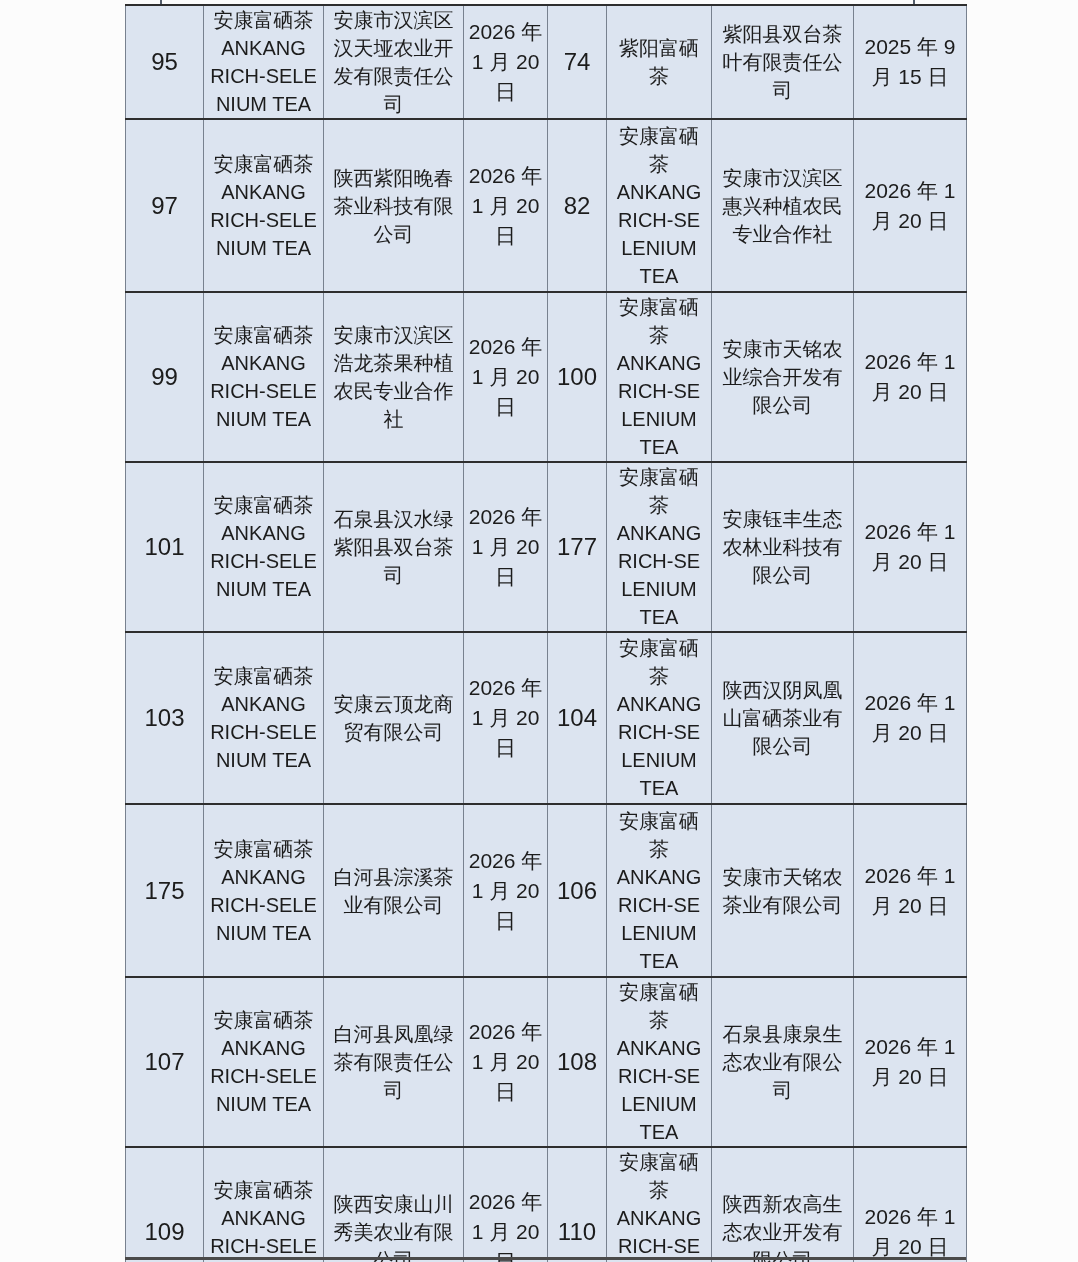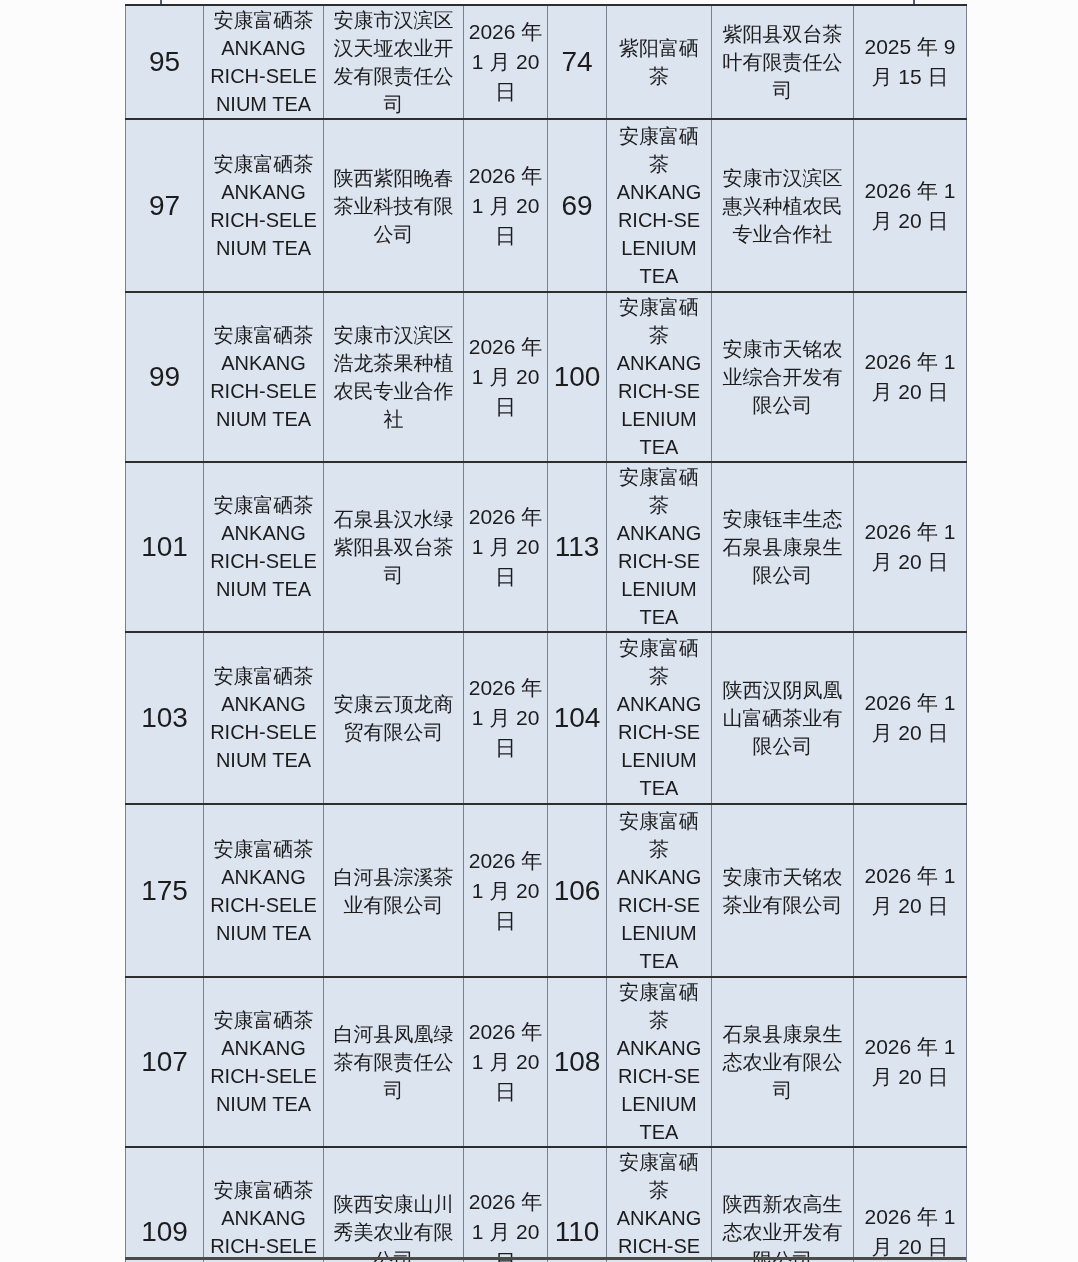--- a/index.html
+++ b/index.html
@@ -25,21 +25,21 @@
     border-bottom: 2px solid #2e2e2e;
     text-align: center;
     vertical-align: middle;
     color: #1c1c1c;
     font-size: 20px;
     line-height: 28px;
     white-space: pre-line;
     padding: 0;
     overflow: hidden;
   }
-  td.n { font-size: 28px; }
+  td.n { font-size: 24px; }
   td.c { padding: 0 2px; }
   td.d { font-size: 21px; line-height: 30px; }
 
   tr.r0 { height: 113px; }
   tr.r1 { height: 173px; }
   tr.r2 { height: 170px; }
   tr.r3 { height: 170px; }
   tr.r4 { height: 172px; }
   tr.r5 { height: 173px; }
   tr.r6 { height: 168px; }
@@ -97,21 +97,21 @@
         <td class="t">安康富硒茶
 ANKANG
 RICH-SELE
 NIUM TEA</td>
         <td class="c">陕西紫阳晚春
 茶业科技有限
 公司</td>
         <td class="d">2026 年
 1 月 20
 日</td>
-        <td class="n">69</td>
+        <td class="n">82</td>
         <td class="t">安康富硒
 茶
 ANKANG
 RICH-SE
 LENIUM
 TEA</td>
         <td class="c">安康市汉滨区
 惠兴种植农民
 专业合作社</td>
         <td class="d">2026 年 1
@@ -148,29 +148,29 @@
         <td class="t">安康富硒茶
 ANKANG
 RICH-SELE
 NIUM TEA</td>
         <td class="c">石泉县汉水绿
 紫阳县双台茶
 司</td>
         <td class="d">2026 年
 1 月 20
 日</td>
-        <td class="n">113</td>
+        <td class="n">177</td>
         <td class="t">安康富硒
 茶
 ANKANG
 RICH-SE
 LENIUM
 TEA</td>
         <td class="c">安康钰丰生态
-石泉县康泉生
+农林业科技有
 限公司</td>
         <td class="d">2026 年 1
 月 20 日</td>
       </tr>
       <tr class="r4">
         <td class="n">103</td>
         <td class="t">安康富硒茶
 ANKANG
 RICH-SELE
 NIUM TEA</td>

